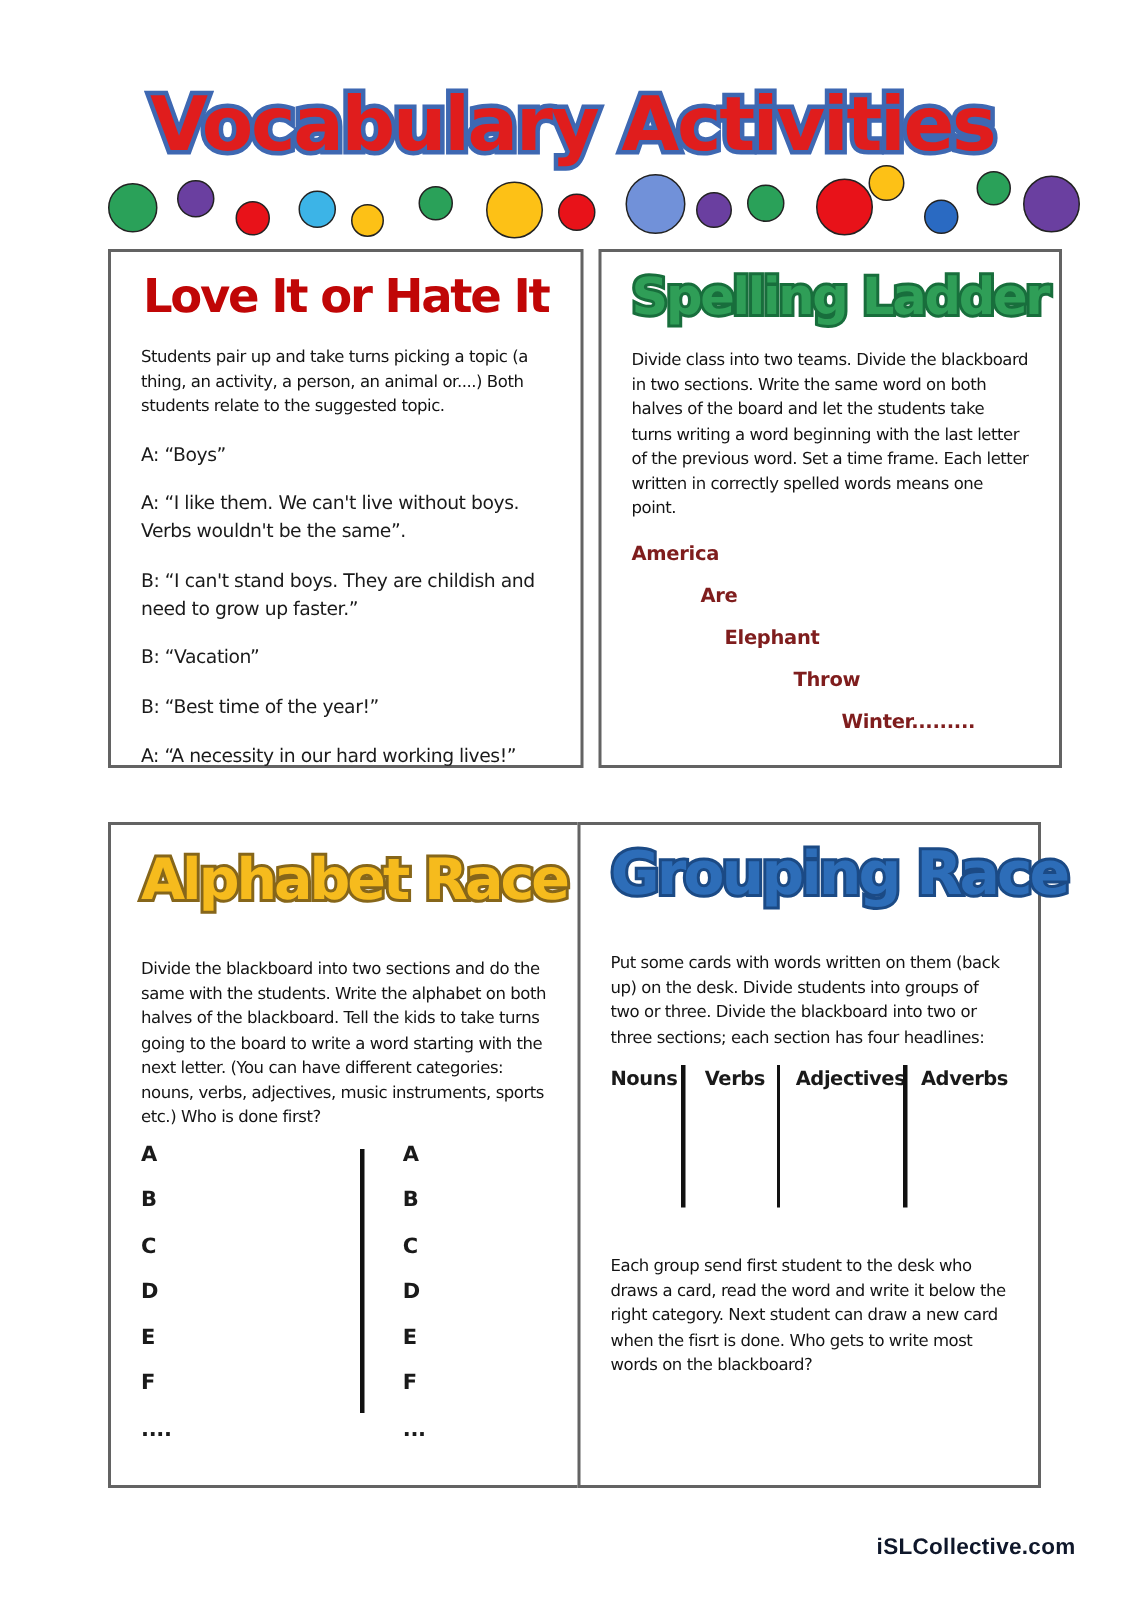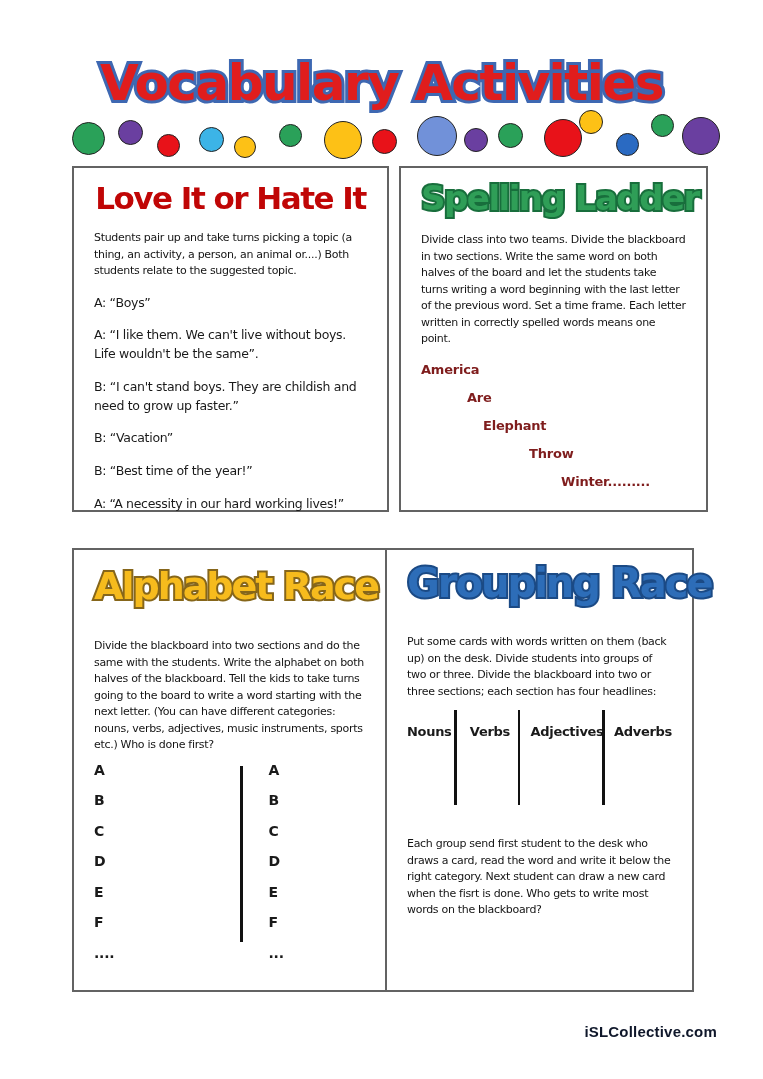--- a/index.html
+++ b/index.html
@@ -60,21 +60,21 @@
   
   .alpha-wrap{display:flex;margin-top:8px;}
   .alpha-col{display:flex;flex-direction:column;}
   .alpha-col.left{width:146px;}
   .alpha-col.right{padding-left:26px;}
   .alpha-cell{height:30.5px;font-size:14px;font-weight:600;letter-spacing:-0.2px;}
   .alpha-divider{width:2.5px;background:#111;height:176px;margin-top:4px;}
 
   
   .headline-row{display:flex;margin-top:10px;height:100px;align-items:flex-start;}
-  .hl-cell{font-size:13px;font-weight:600;letter-spacing:-0.3px;padding-top:2px;margin-top:12px;}
+  .hl-cell{font-size:13px;font-weight:600;letter-spacing:-0.3px;padding-top:2px;}
   .hl-cell:nth-child(1){width:62px;}
   .hl-cell:nth-child(3){width:76px;padding-left:13px;box-sizing:border-box;}
   .hl-cell:nth-child(5){width:82px;padding-left:10px;box-sizing:border-box;}
   .hl-cell:nth-child(7){flex:1;padding-left:9px;box-sizing:border-box;}
   .hl-div{width:2.5px;background:#111;height:95px;flex:0 0 2.5px;}
 
   #box-grouping .footer-text{margin-top:26px;}
 
   
   .watermark{
@@ -105,21 +105,21 @@
     <div class="dot" style="left: 616px; top: 133px; width: 23px; height: 23px; background: rgb(42, 106, 194);"></div>
     <div class="dot" style="left: 651px; top: 114px; width: 23px; height: 23px; background: rgb(42, 161, 89);"></div>
     <div class="dot" style="left: 682px; top: 117px; width: 38px; height: 38px; background: rgb(106, 63, 160);"></div>
   </div>
 
 <div class="abox" id="box-love">
   <div class="box-title t-love">Love It or Hate It</div>
   <p class="body-text intro">Students pair up and take turns picking a topic (a thing, an activity, a person, an animal or....) Both students relate to the suggested topic.</p>
   <div id="love-lines">
       <p class="dialog-line">A: “Boys”</p>
-      <p class="dialog-line">A: “I like them. We can't live without boys. Life wouldn't be the same”.</p>
+      <p class="dialog-line">A: “I like them. We can't live without boys. Verbs wouldn't be the same”.</p>
       <p class="dialog-line">B: “I can't stand boys. They are childish and need to grow up faster.”</p>
       <p class="dialog-line">B: “Vacation”</p>
       <p class="dialog-line">B: “Best time of the year!”</p>
       <p class="dialog-line">A: “A necessity in our hard working lives!”</p>
     </div>
 </div>
 
 <div class="abox" id="box-spelling">
   <div class="box-title t-spelling outline-title" data-text="Spelling Ladder">Spelling Ladder</div>
   <p class="body-text">Divide class into two teams. Divide the blackboard in two sections. Write the same word on both halves of the board and let the students take turns writing a word beginning with the last letter of the previous word. Set a time frame. Each letter written in correctly spelled words means one point.</p>

